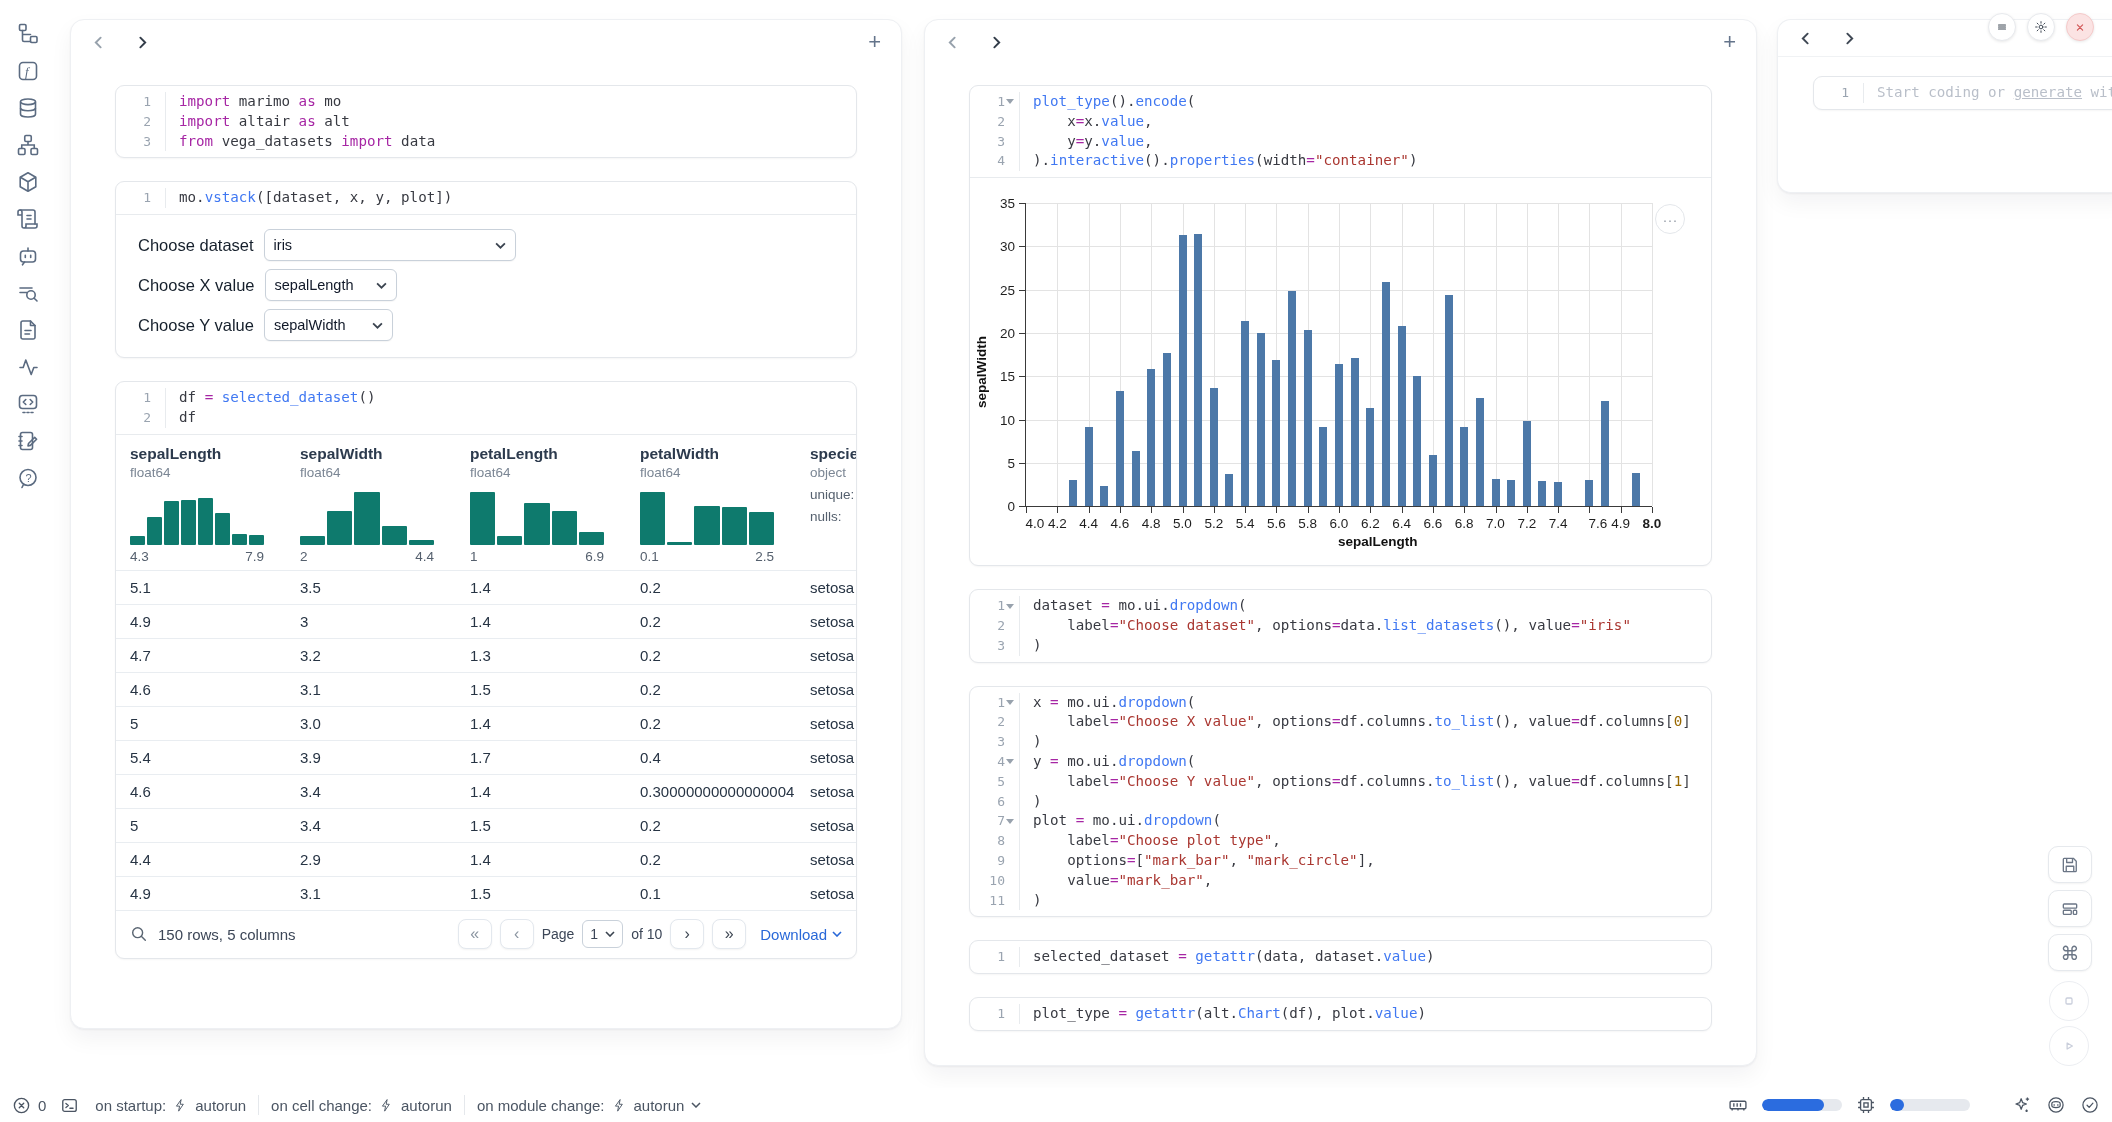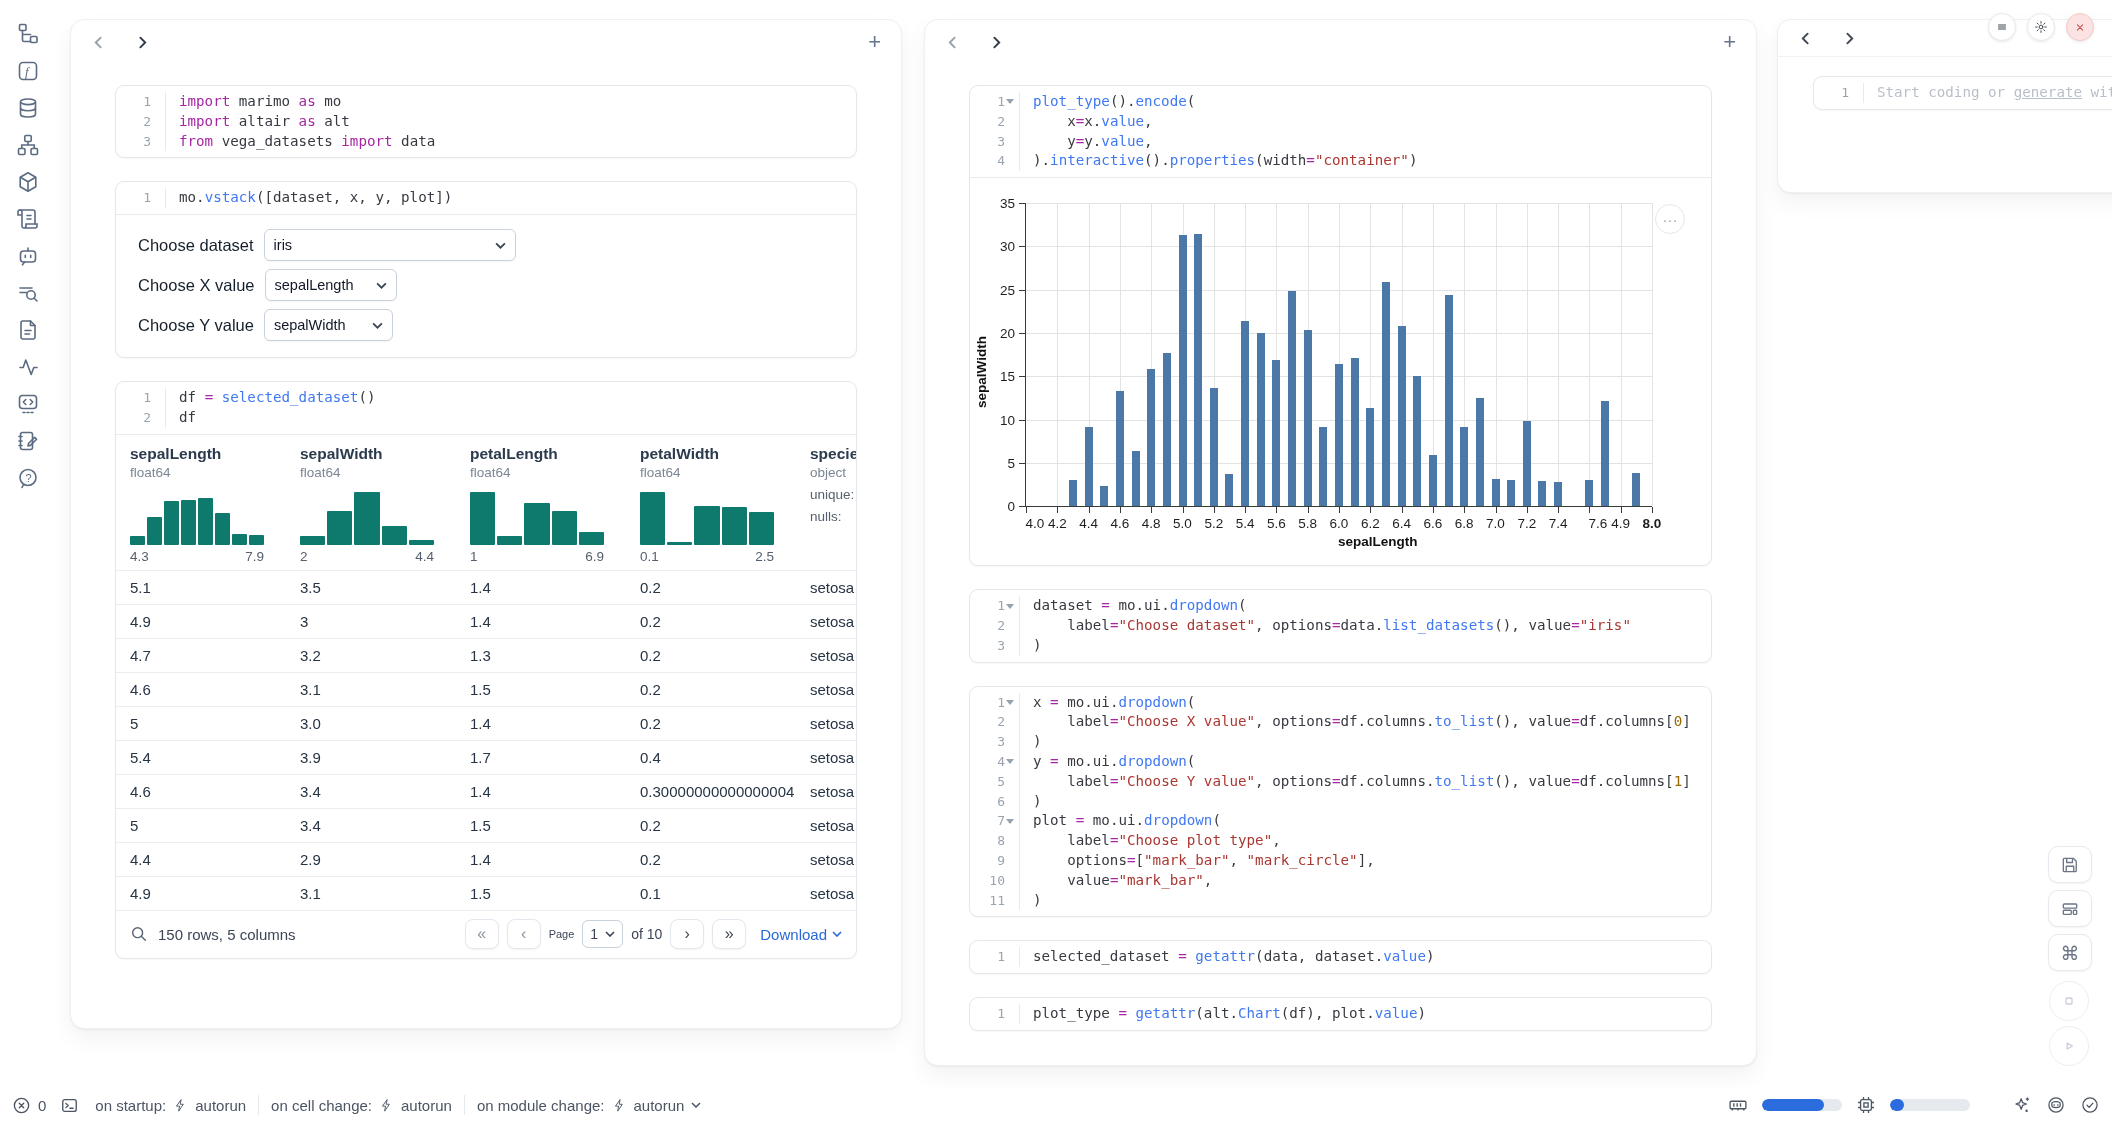--- a/index.html
+++ b/index.html
@@ -457,21 +457,21 @@
             <span>
                 <svg viewBox="0 0 20 20" width="18" height="18" fill="none" stroke="#5b6673" stroke-width="1.6" stroke-linecap="round">
                   <circle cx="8.5" cy="8.5" r="5.5"></circle>
                   <path d="M12.8 12.8L17 17"></path>
                 </svg>
               </span>
             <span>150 rows, 5 columns</span>
             <div class="pager">
               <button class="pg-btn dim">«</button>
               <button class="pg-btn dim">‹</button>
-              <span style="font-size:11px">Page</span>
+              <span style="font-size:14px">Page</span>
               <span class="page-select">
                   <span>1</span>
                   <svg viewBox="0 0 10 6" width="10" height="6" fill="none" stroke="#3b4450" stroke-width="1.6">
                     <polyline points="1,1 5,5 9,1"></polyline>
                   </svg>
                 </span>
               <span style="font-size:14px">of 10</span>
               <button class="pg-btn">›</button>
               <button class="pg-btn">»</button>
               <span class="dl-link">

